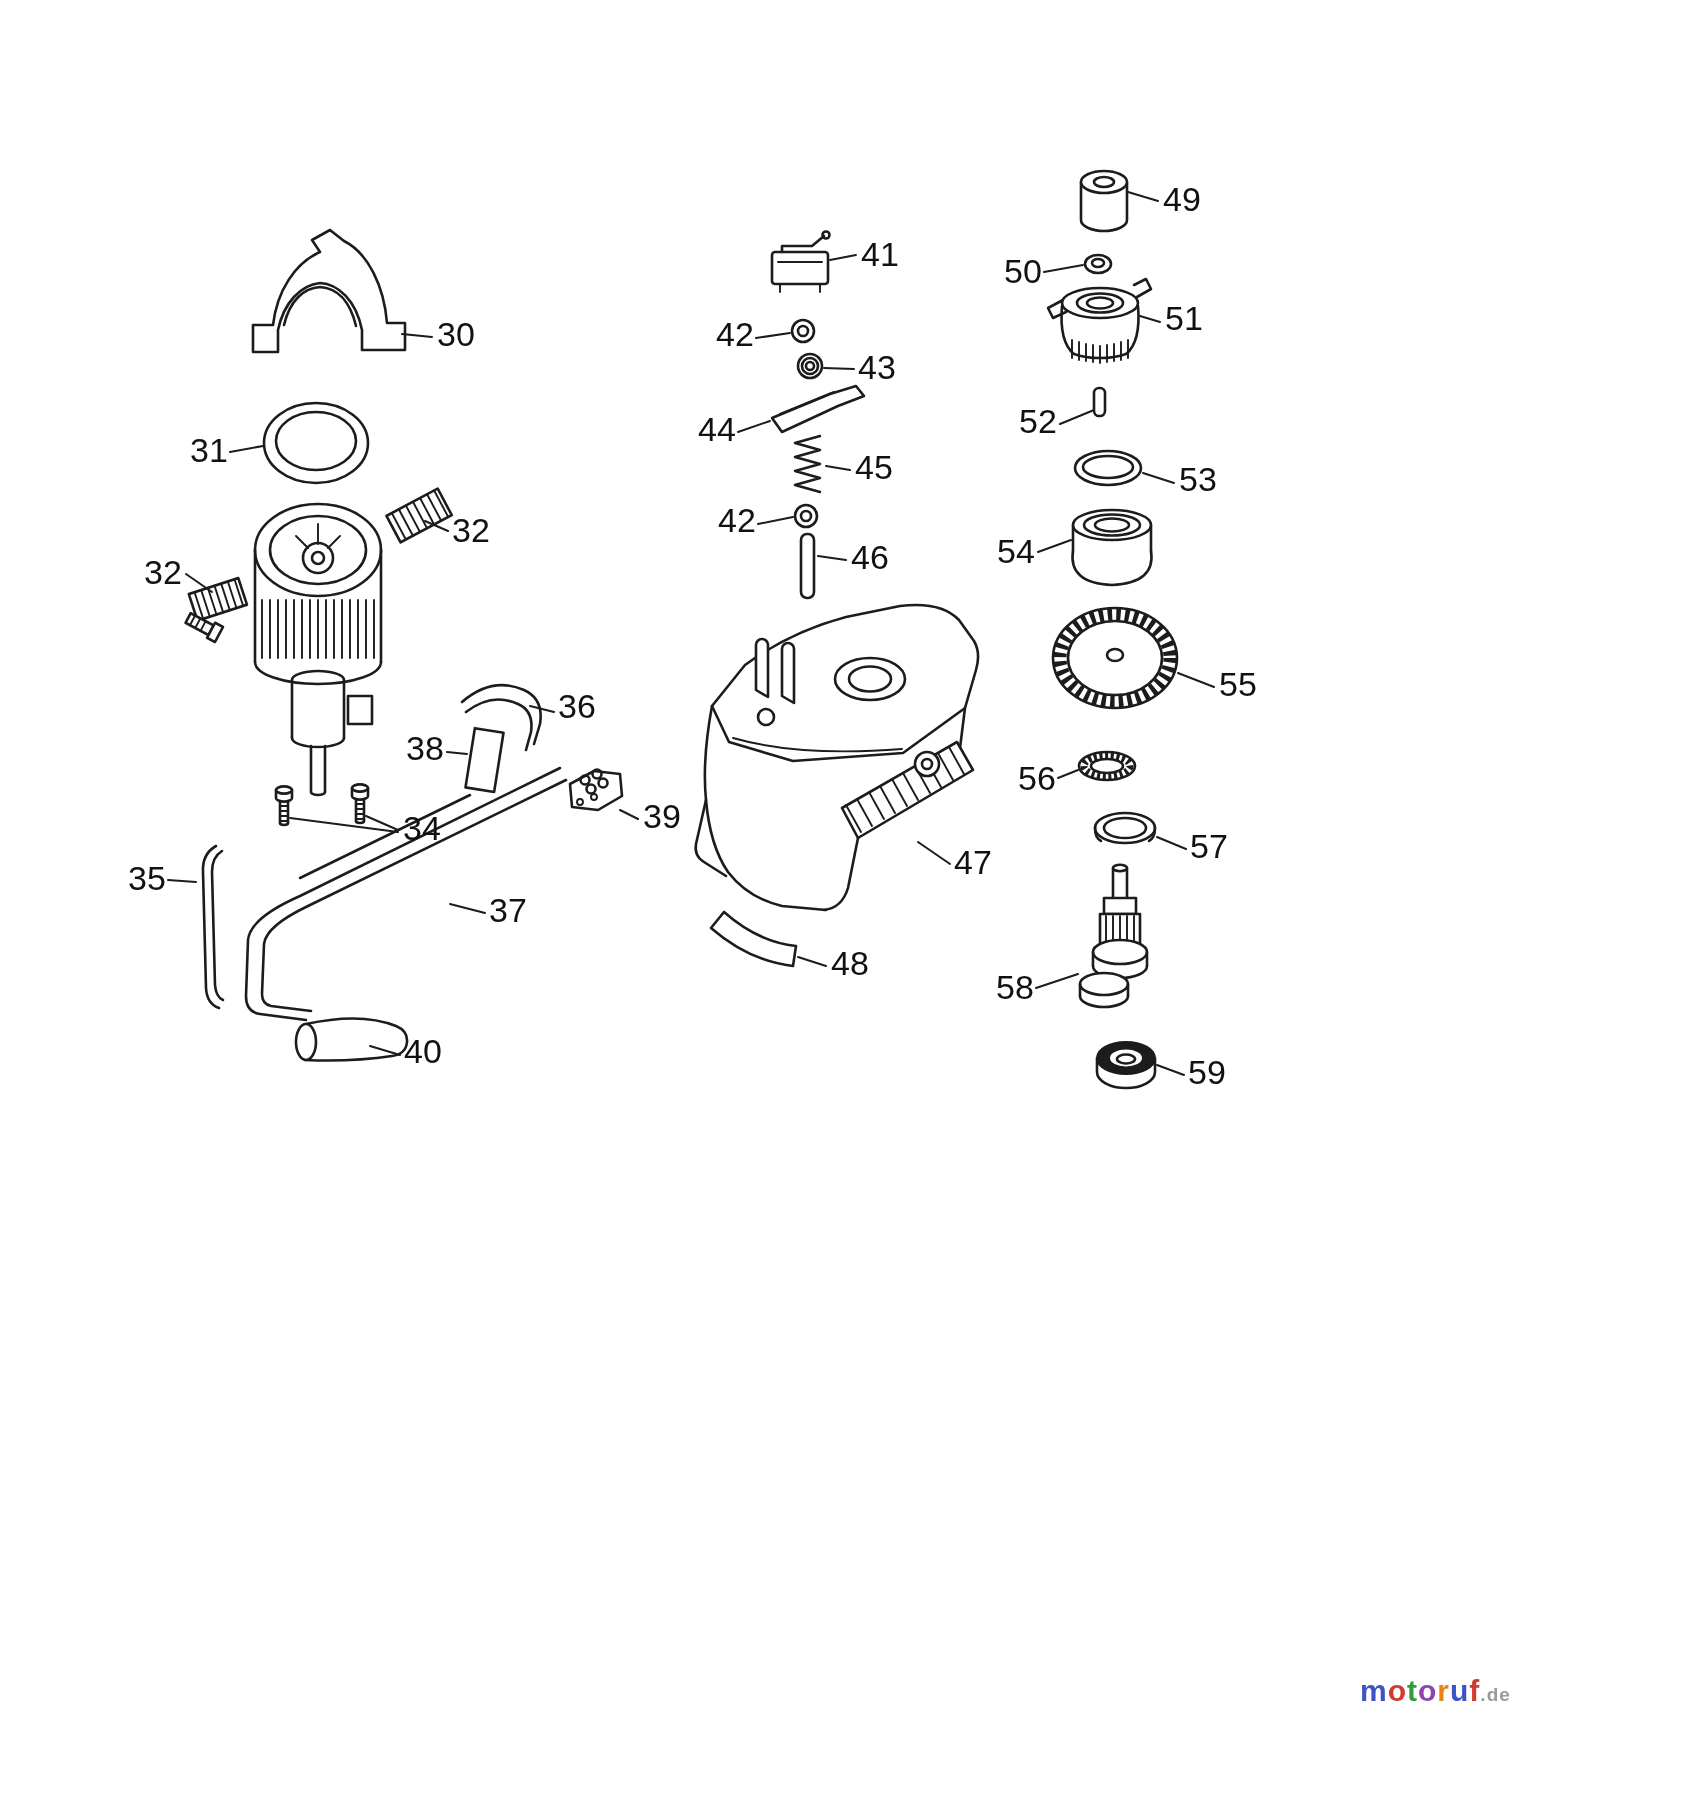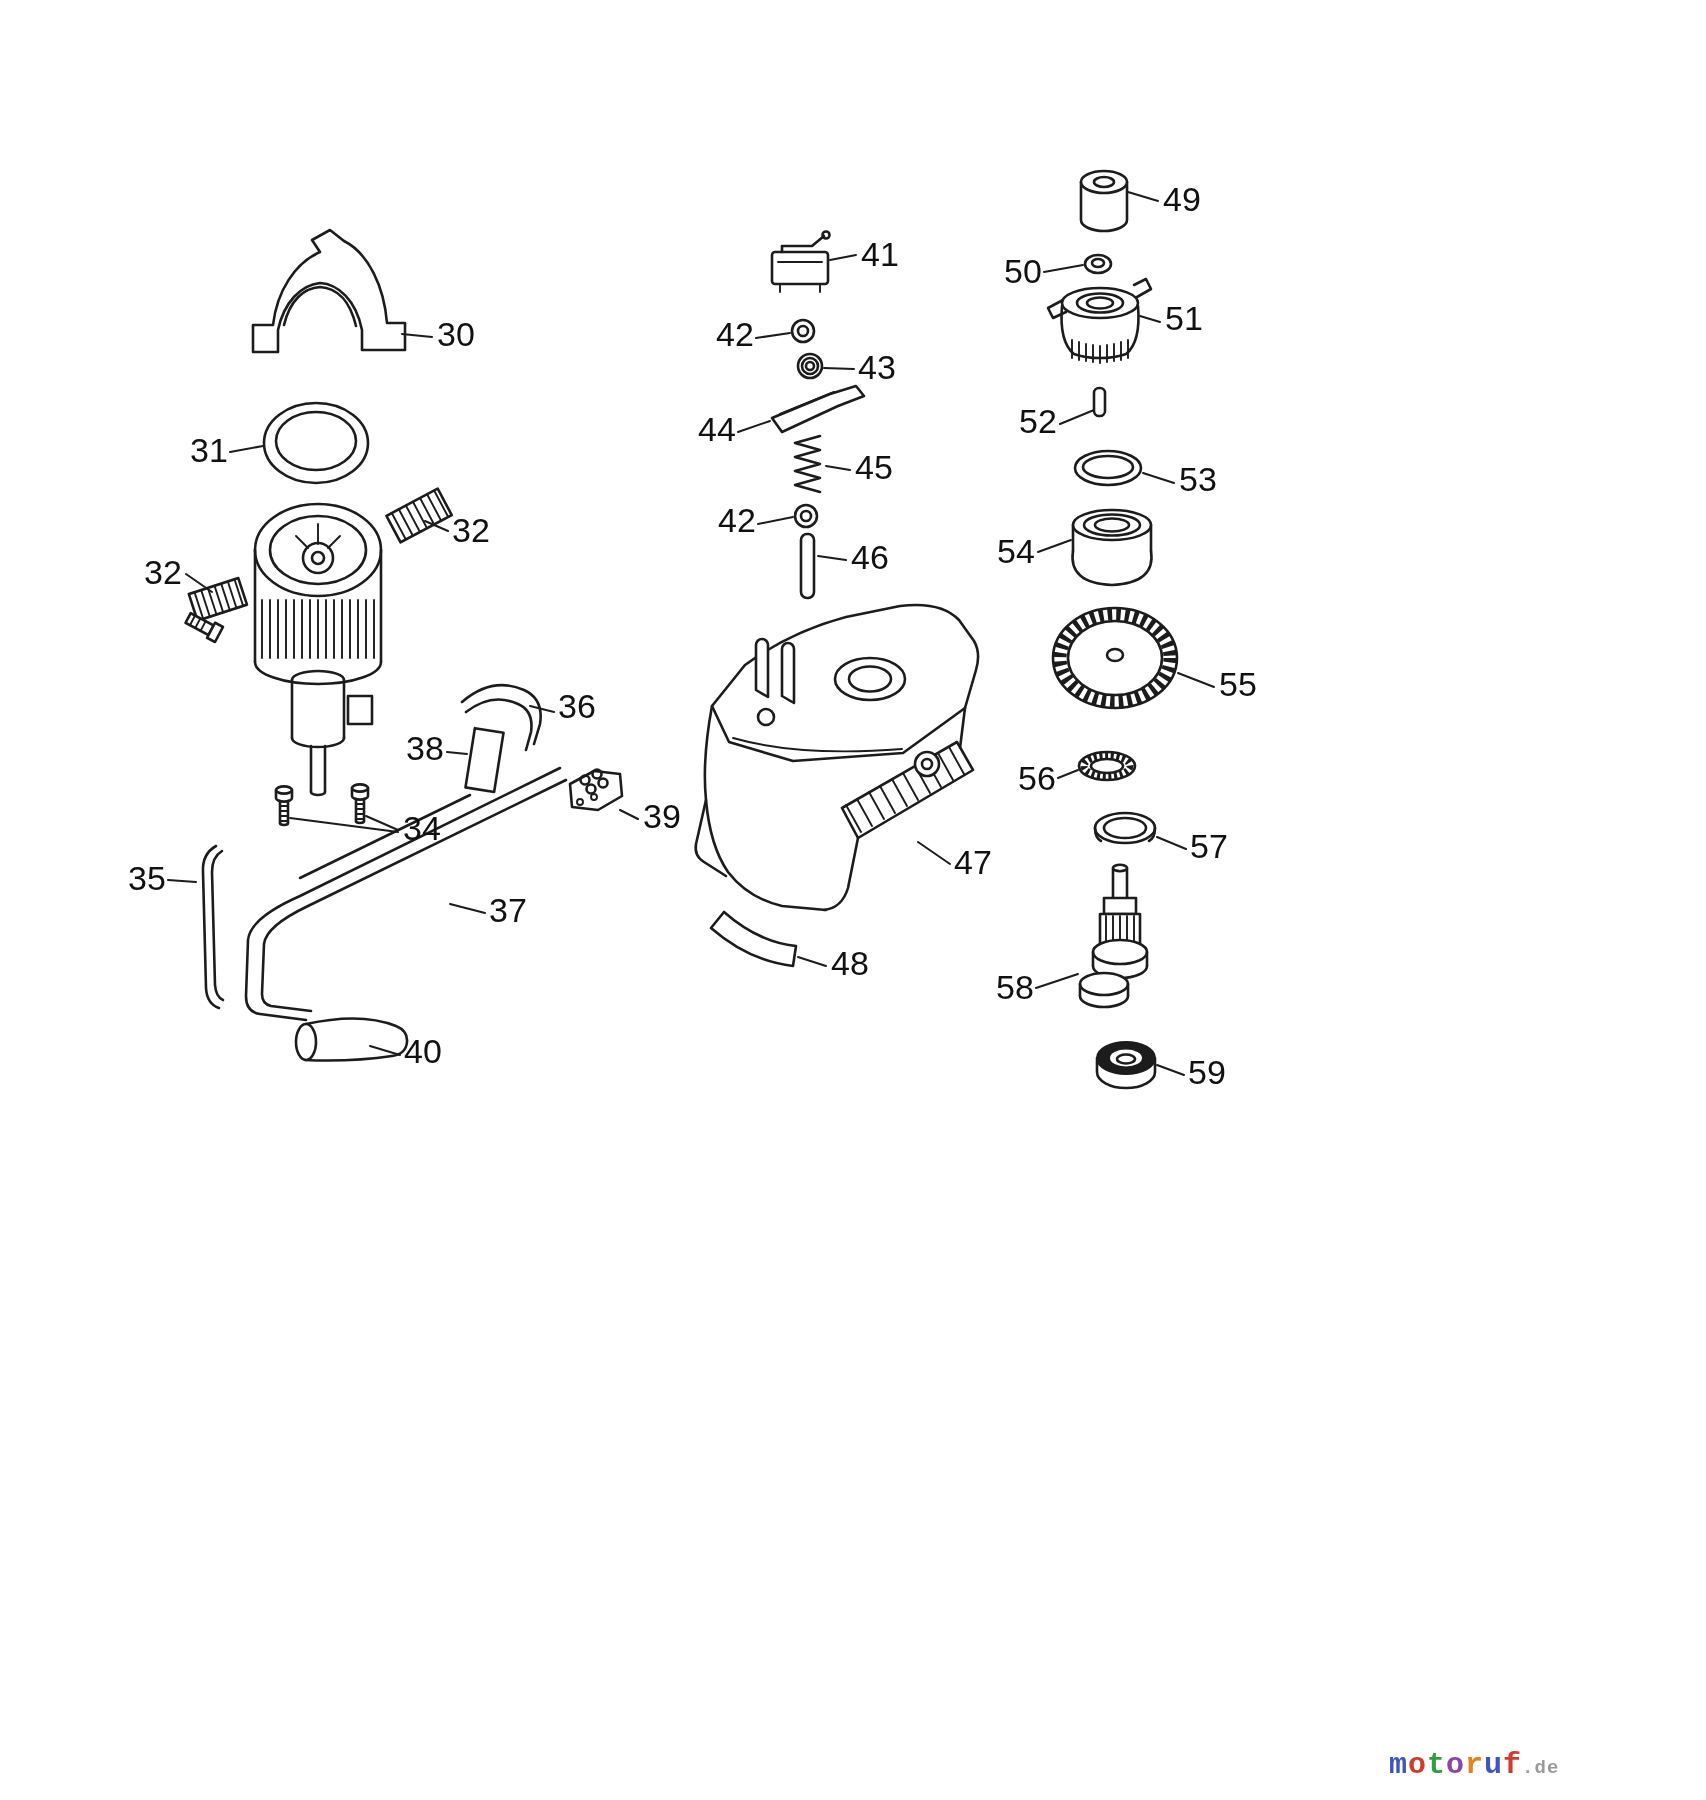--- a/index.html
+++ b/index.html
@@ -10,23 +10,23 @@
   }
   svg { position:absolute; left:0; top:0; }
   
   .s  { fill:none;    stroke:#1c1c1c; stroke-width:2.6; stroke-linecap:round; stroke-linejoin:round; }
   .w  { fill:#ffffff; stroke:#1c1c1c; stroke-width:2.6; stroke-linejoin:round; }
   .h  { fill:none;    stroke:#1c1c1c; stroke-width:1.9; stroke-linecap:round; }
   .ld { fill:none;    stroke:#1c1c1c; stroke-width:2;   stroke-linecap:round; }
   .callout { font-family:"Liberation Sans", sans-serif; font-size:34px; fill:#111111; }
   
   .watermark {
-    position:absolute; left:1360px; top:1748px;
-    font-family:Liberation Mono, monospace; font-weight:700;
-    font-size:30px; letter-spacing:1px; white-space:nowrap;margin-left:29px;
+    position:absolute; left:1360px; top:1674px;
+    font-family:Liberation Sans, sans-serif; font-weight:700;
+    font-size:30px; letter-spacing:1px; white-space:nowrap;
   }
   .watermark .suffix { font-size:19px; font-weight:700; }
 </style>
 </head>
 <body>
 
 <div class="canvas">
 
 <svg width="1706" height="1800" viewBox="0 0 1706 1800">
 

